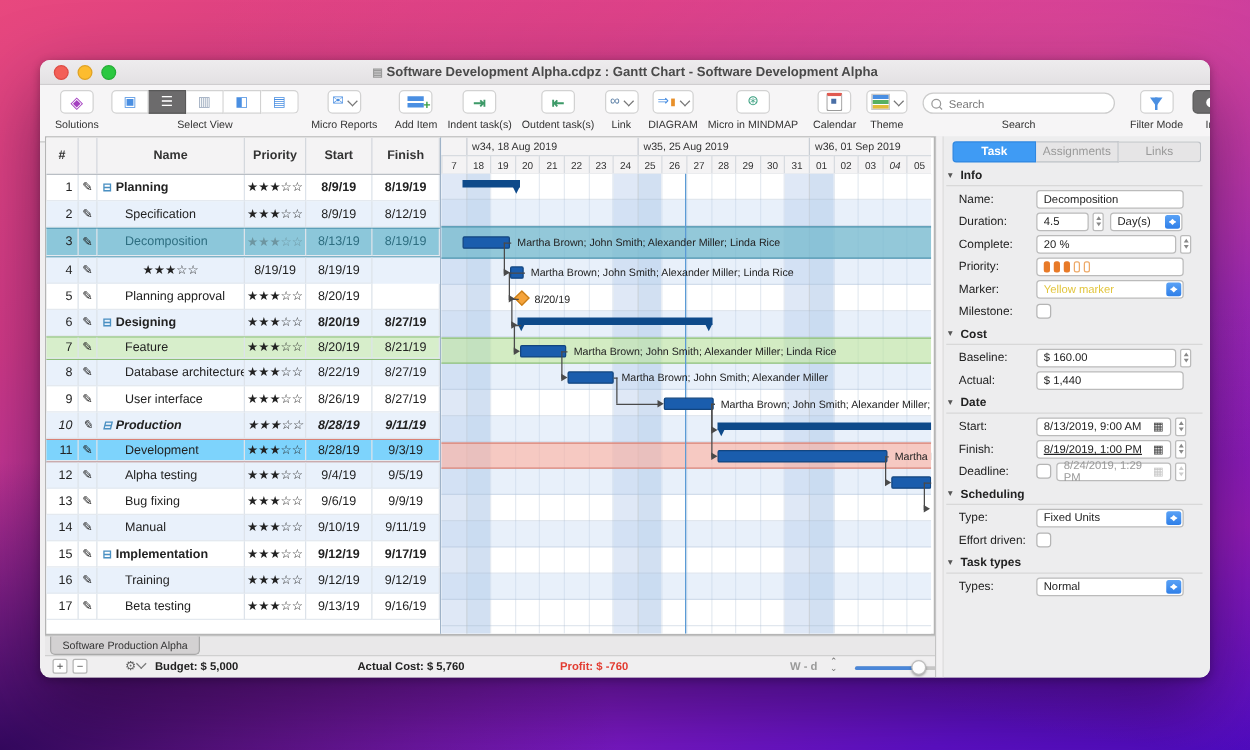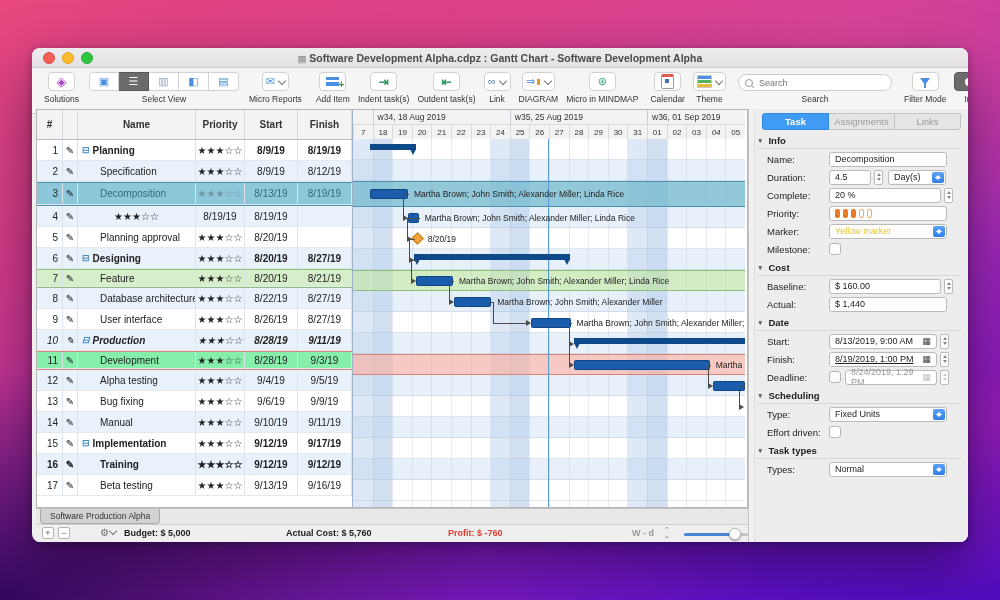--- a/index.html
+++ b/index.html
@@ -363,21 +363,21 @@
                   <div class="c-num">10</div>
                   <div class="c-pen">✎</div>
                   <div class="c-name" style="font-weight:bold;color:#222">
                     <span class="collapse">⊟</span>
                     <span>Production</span>
                   </div>
                   <div class="c-star" style="color:#222">★★★☆☆</div>
                   <div class="c-date" style="font-weight:bold;color:#222">8/28/19</div>
                   <div class="c-date" style="font-weight:bold;color:#222">9/11/19</div>
                 </div>
-                <div class="trow" style="height: 19px; background: #86efac; border-top: 1px solid rgb(217, 130, 118); border-bottom: 1px solid rgb(217, 130, 118);">
+                <div class="trow" style="height: 19px; background: #7dd3fc; border-top: 1px solid rgb(217, 130, 118); border-bottom: 1px solid rgb(217, 130, 118);">
                   <div class="c-num">11</div>
                   <div class="c-pen">✎</div>
                   <div class="c-name" style="color:#222">
                     <span class="indent"></span>
                     <span>Development</span>
                   </div>
                   <div class="c-star" style="color:#222">★★★☆☆</div>
                   <div class="c-date" style="color:#222">8/28/19</div>
                   <div class="c-date" style="color:#222">9/3/19</div>
                 </div>
@@ -418,21 +418,21 @@
                   <div class="c-num">15</div>
                   <div class="c-pen">✎</div>
                   <div class="c-name" style="font-weight:bold;color:#222">
                     <span class="collapse">⊟</span>
                     <span>Implementation</span>
                   </div>
                   <div class="c-star" style="color:#222">★★★☆☆</div>
                   <div class="c-date" style="font-weight:bold;color:#222">9/12/19</div>
                   <div class="c-date" style="font-weight:bold;color:#222">9/17/19</div>
                 </div>
-                <div class="trow" style="height: 21px; background: rgb(233, 241, 251); font-weight: bold;">
+                <div class="trow" style="height: 21px; background: rgb(233, 241, 251);">
                   <div class="c-num">16</div>
                   <div class="c-pen">✎</div>
                   <div class="c-name" style="color:#222">
                     <span class="indent"></span>
                     <span>Training</span>
                   </div>
                   <div class="c-star" style="color:#222">★★★☆☆</div>
                   <div class="c-date" style="color:#222">9/12/19</div>
                   <div class="c-date" style="color:#222">9/12/19</div>
                 </div>

